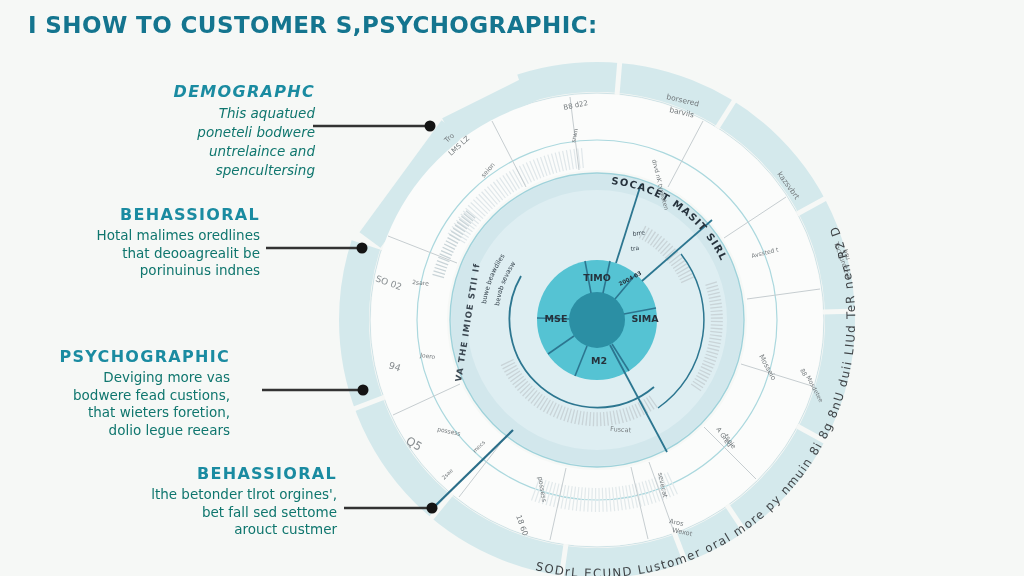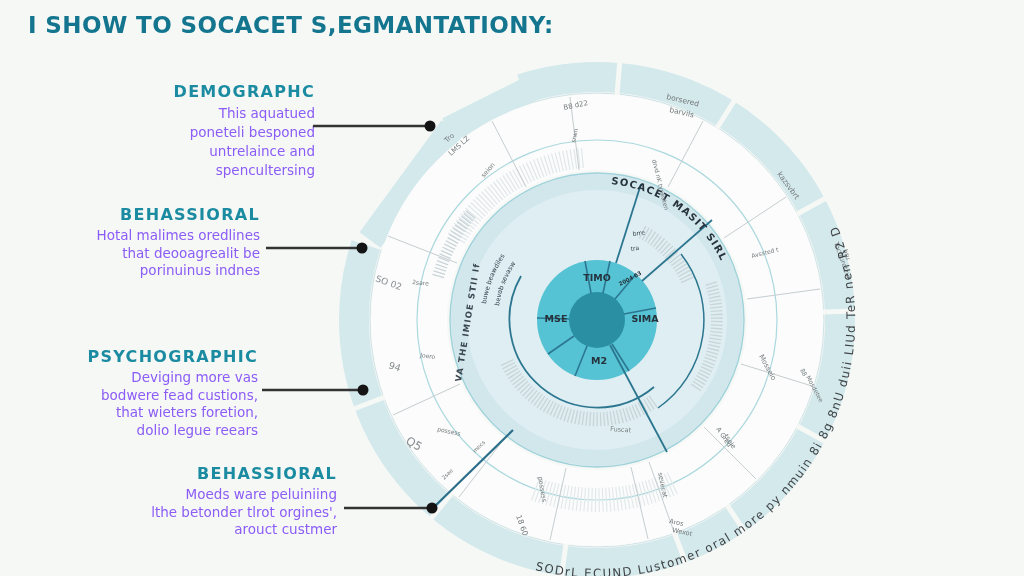--- a/index.html
+++ b/index.html
@@ -2,45 +2,45 @@
 <html><head>
 <meta charset="utf-8">
 <style>
   html,body{margin:0;padding:0;background:#e9ebea;}
   .stage{position:relative;width:1024px;height:576px;background:#f6f8f6;overflow:hidden;
          font-family:"DejaVu Sans", sans-serif;}
   .title{position:absolute;left:28px;top:12px;font-size:23px;font-weight:bold;
          color:#14758f;letter-spacing:0.4px;}
   .section{position:absolute;text-align:right;}
   .section .heading{font-size:16px;font-weight:bold;color:#1a8ba1;letter-spacing:1.3px;margin-bottom:3px;}
-  .section .line{font-size:13.5px;color:#8b5cf6;line-height:17.5px;}
-  .s1{top:82px;right:709px;}
+  .section .line{font-size:13.5px;color:#0f766e;line-height:17.5px;}
+  .s1{top:82px;right:709px;font-style:italic;}
   .s1 .line{line-height:19px;}
   .s2{top:205px;right:764px;}
-  .s3{top:347px;right:766px;}
+  .s3{top:347px;right:794px;}
   .s4{top:464px;right:687px;}
   svg{position:absolute;left:0;top:0;}
   svg text{font-family:"DejaVu Sans", sans-serif;}
   .seg{fill:#73797c;}
   .segbig{fill:#878d90;}
   .navy{fill:#26323c;font-weight:bold;}
   .inner{fill:#35424c;}
   .cap{fill:#3f4346;letter-spacing:1.5px;}
 </style>
 </head>
 <body>
 
 <div class="stage">
 
-  <div class="title">I SHOW TO SOCACET S,EGMANTATIONY:</div>
+  <div class="title">I SHOW TO CUSTOMER S,PSYCHOGRAPHIC:</div>
 
   <div class="section s1">
     <div class="heading">DEMOGRAPHC</div>
     <div class="line">This aquatued</div>
-    <div class="line">poneteli besponed</div>
+    <div class="line">poneteli bodwere</div>
     <div class="line">untrelaince and</div>
     <div class="line">spencultersing</div>
   </div>
 
   <div class="section s2">
     <div class="heading">BEHASSIORAL</div>
     <div class="line">Hotal malimes oredlines</div>
     <div class="line">that deooagrealit be</div>
     <div class="line">porinuinus indnes</div>
   </div>
@@ -48,22 +48,22 @@
   <div class="section s3">
     <div class="heading">PSYCHOGRAPHIC</div>
     <div class="line">Deviging more vas</div>
     <div class="line">bodwere fead custions,</div>
     <div class="line">that wieters foretion,</div>
     <div class="line">dolio legue reears</div>
   </div>
 
   <div class="section s4">
     <div class="heading">BEHASSIORAL</div>
-    <div class="line">Moeds ware peluiniing</div>
     <div class="line">lthe betonder tlrot orgines',</div>
+    <div class="line">bet fall sed settome</div>
     <div class="line">arouct custmer</div>
   </div>
 
   <svg width="1024" height="576" viewBox="0 0 1024 576">
     <defs>
       <path id="tp-arc-title" d="M611 184 A137 137 0 0 1 726 273"></path>
       <path id="tp-left1" d="M499 306 A99 99 0 0 1 560 228"></path>
       <path id="tp-left2" d="M486 304 A112 112 0 0 1 555 216"></path>
       <path id="tp-caption" d="M535 570 A258 258 0 0 0 833 215"></path>
     </defs>

